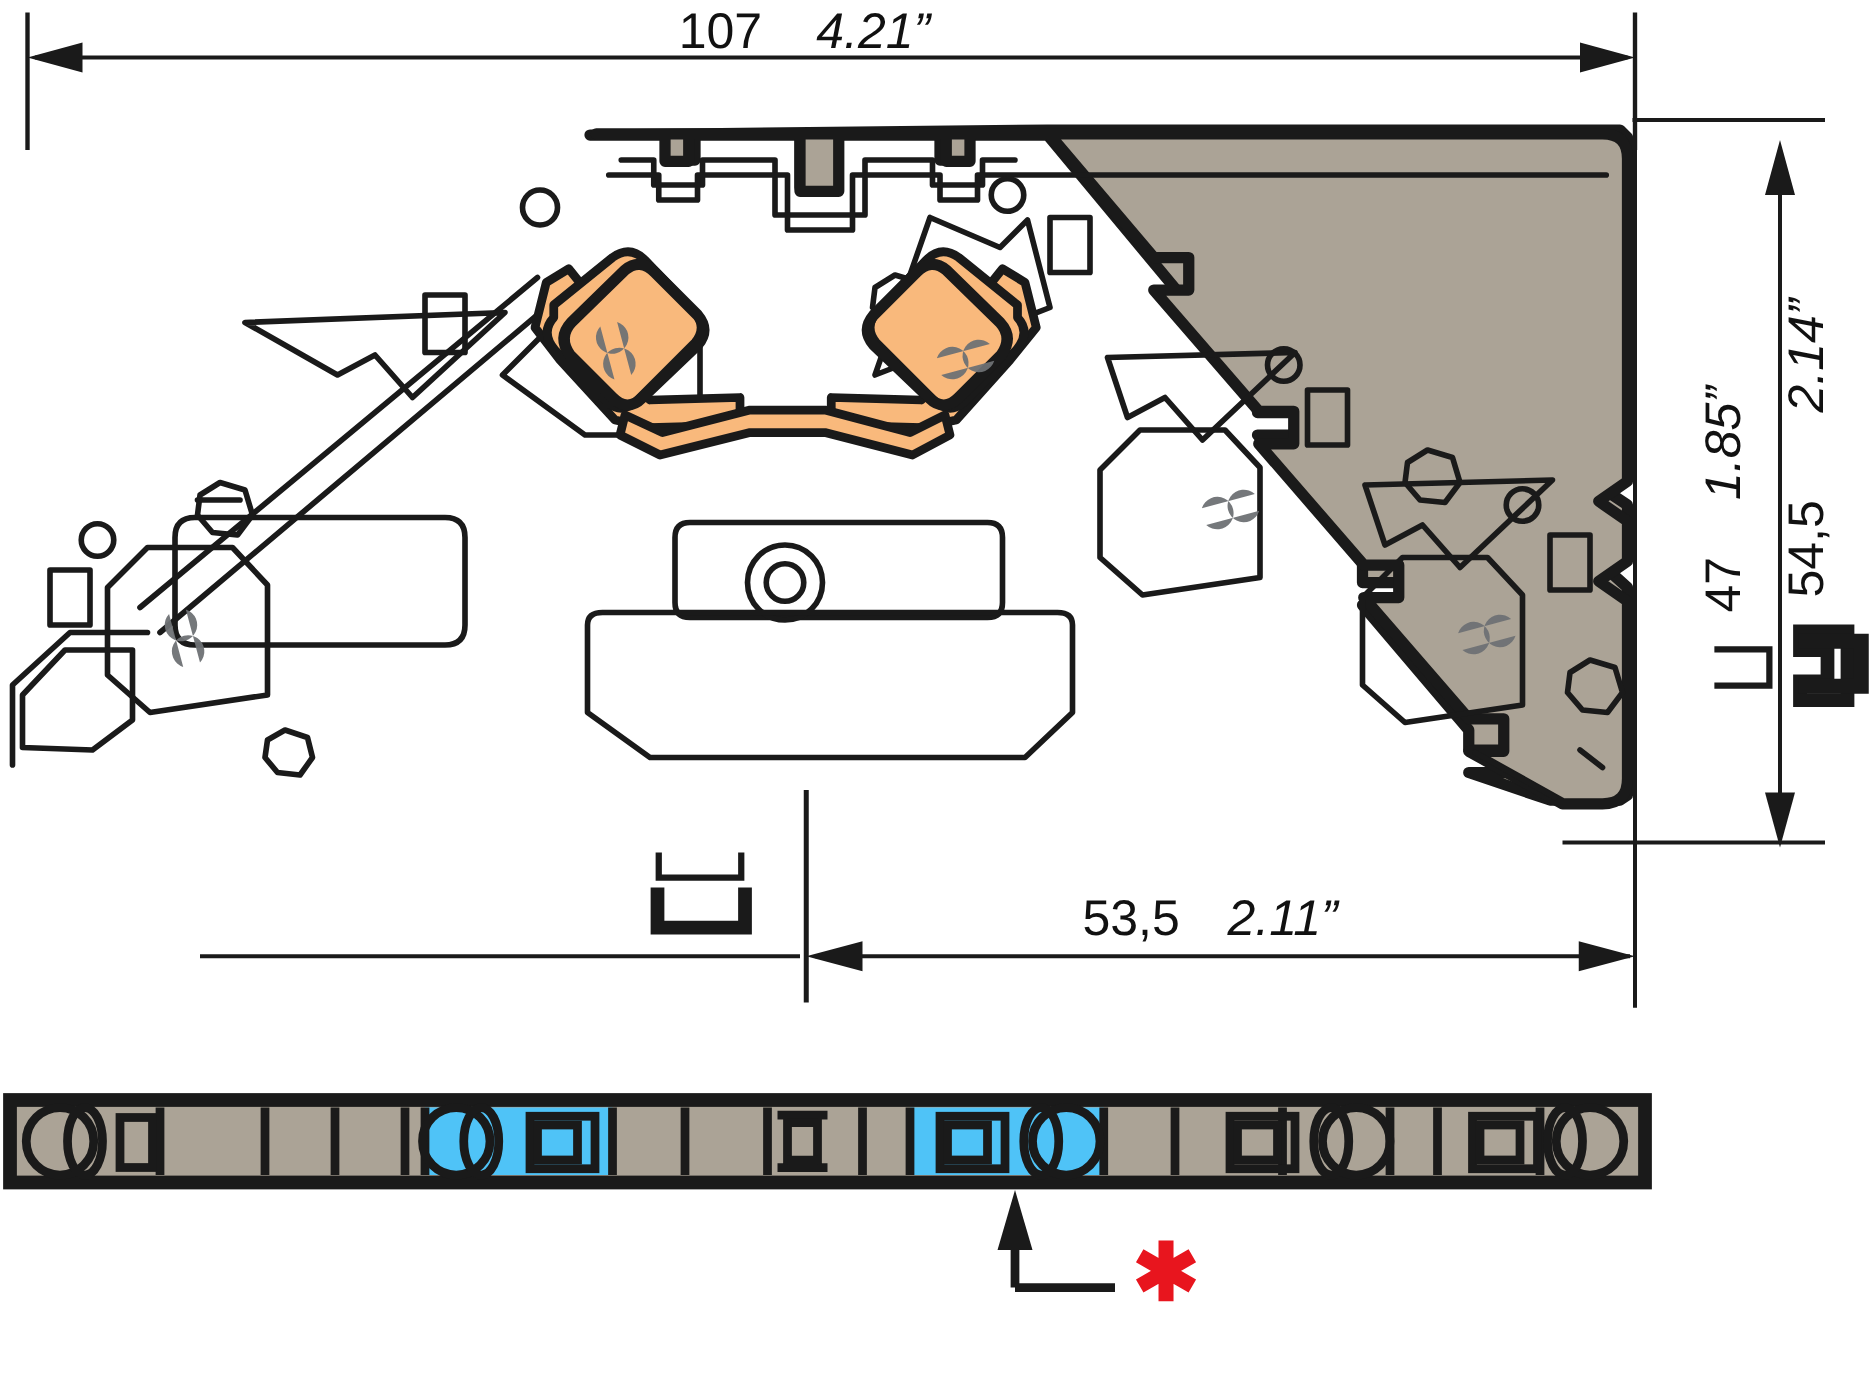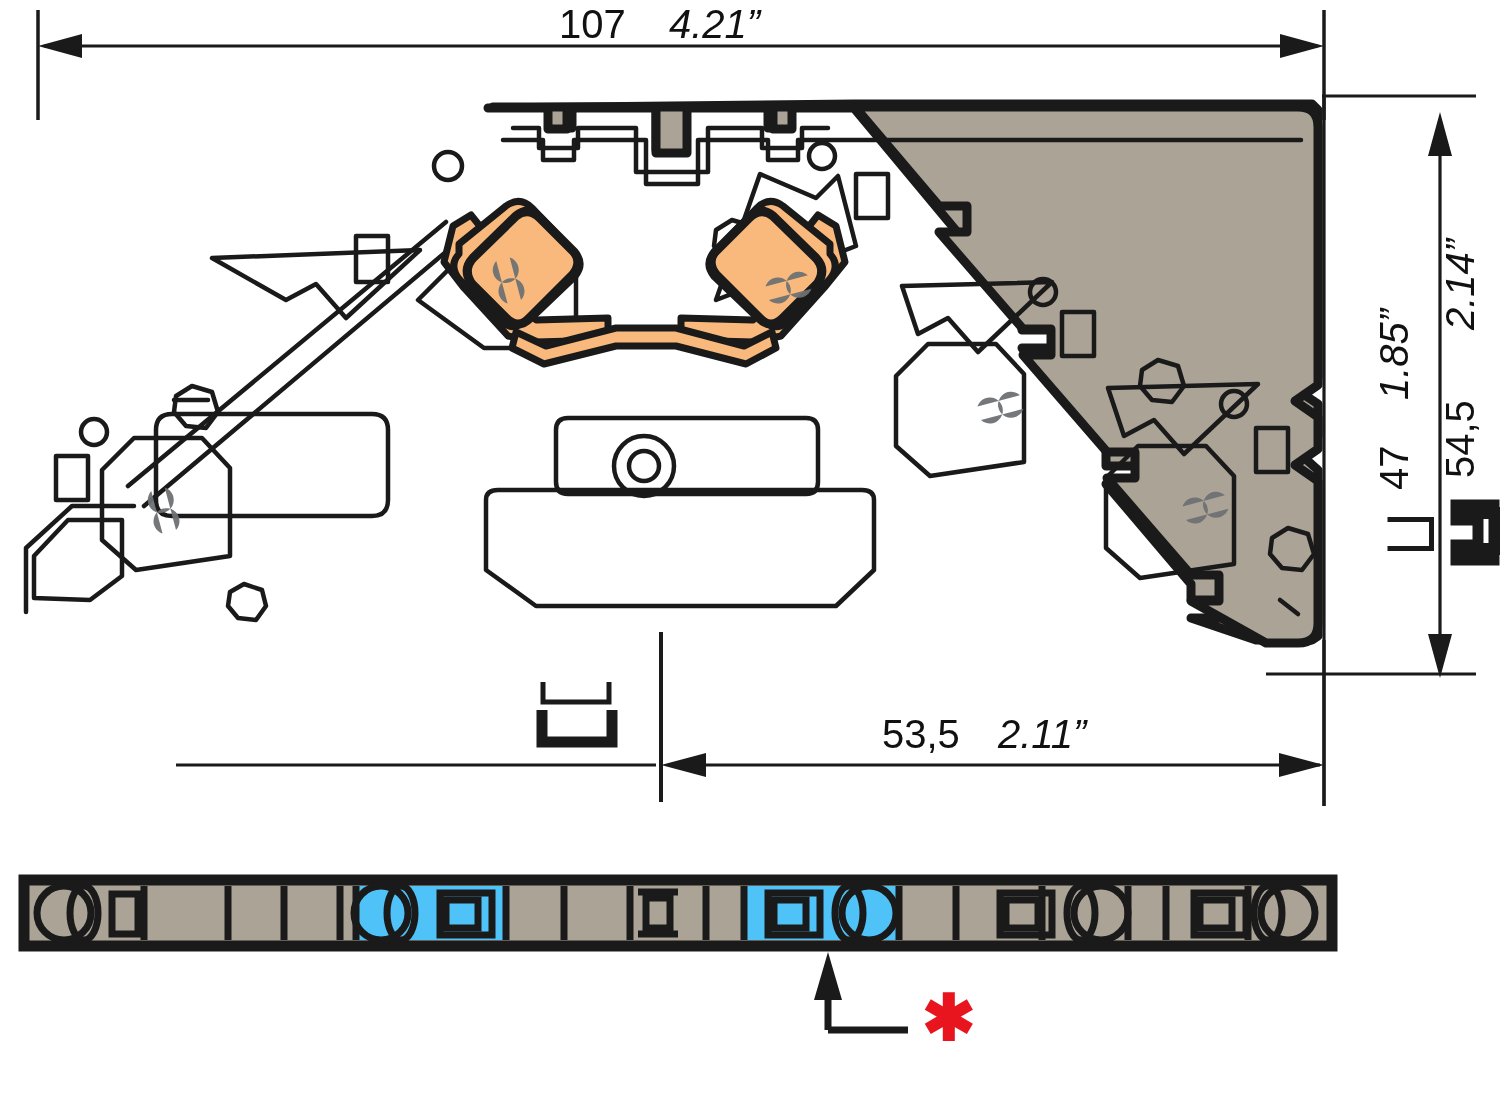--- a/index.html
+++ b/index.html
@@ -1,20 +1,20 @@
 <!DOCTYPE html>
 <html><head>
 <meta charset="utf-8">
 <style>
   html,body{margin:0;padding:0;background:#ffffff;}
   body{
     width:1500px;height:1103px;position:relative;overflow:hidden;
     font-family:"Liberation Sans","DejaVu Sans",sans-serif;
   }
-  #stage{position:absolute;left:16px;top:0;width:1396px;height:1103px;}
+  #stage{position:absolute;left:0;top:0;width:1396px;height:1103px;}
   svg{display:block;}
   .dimtext{
     font-family:"Liberation Sans","DejaVu Sans",sans-serif;
     font-size:40px;fill:#111111;font-weight:400;
   }
   .dimnum{font-style:normal;}
   .diminch{font-style:italic;}
 </style>
 </head>
 <body>

